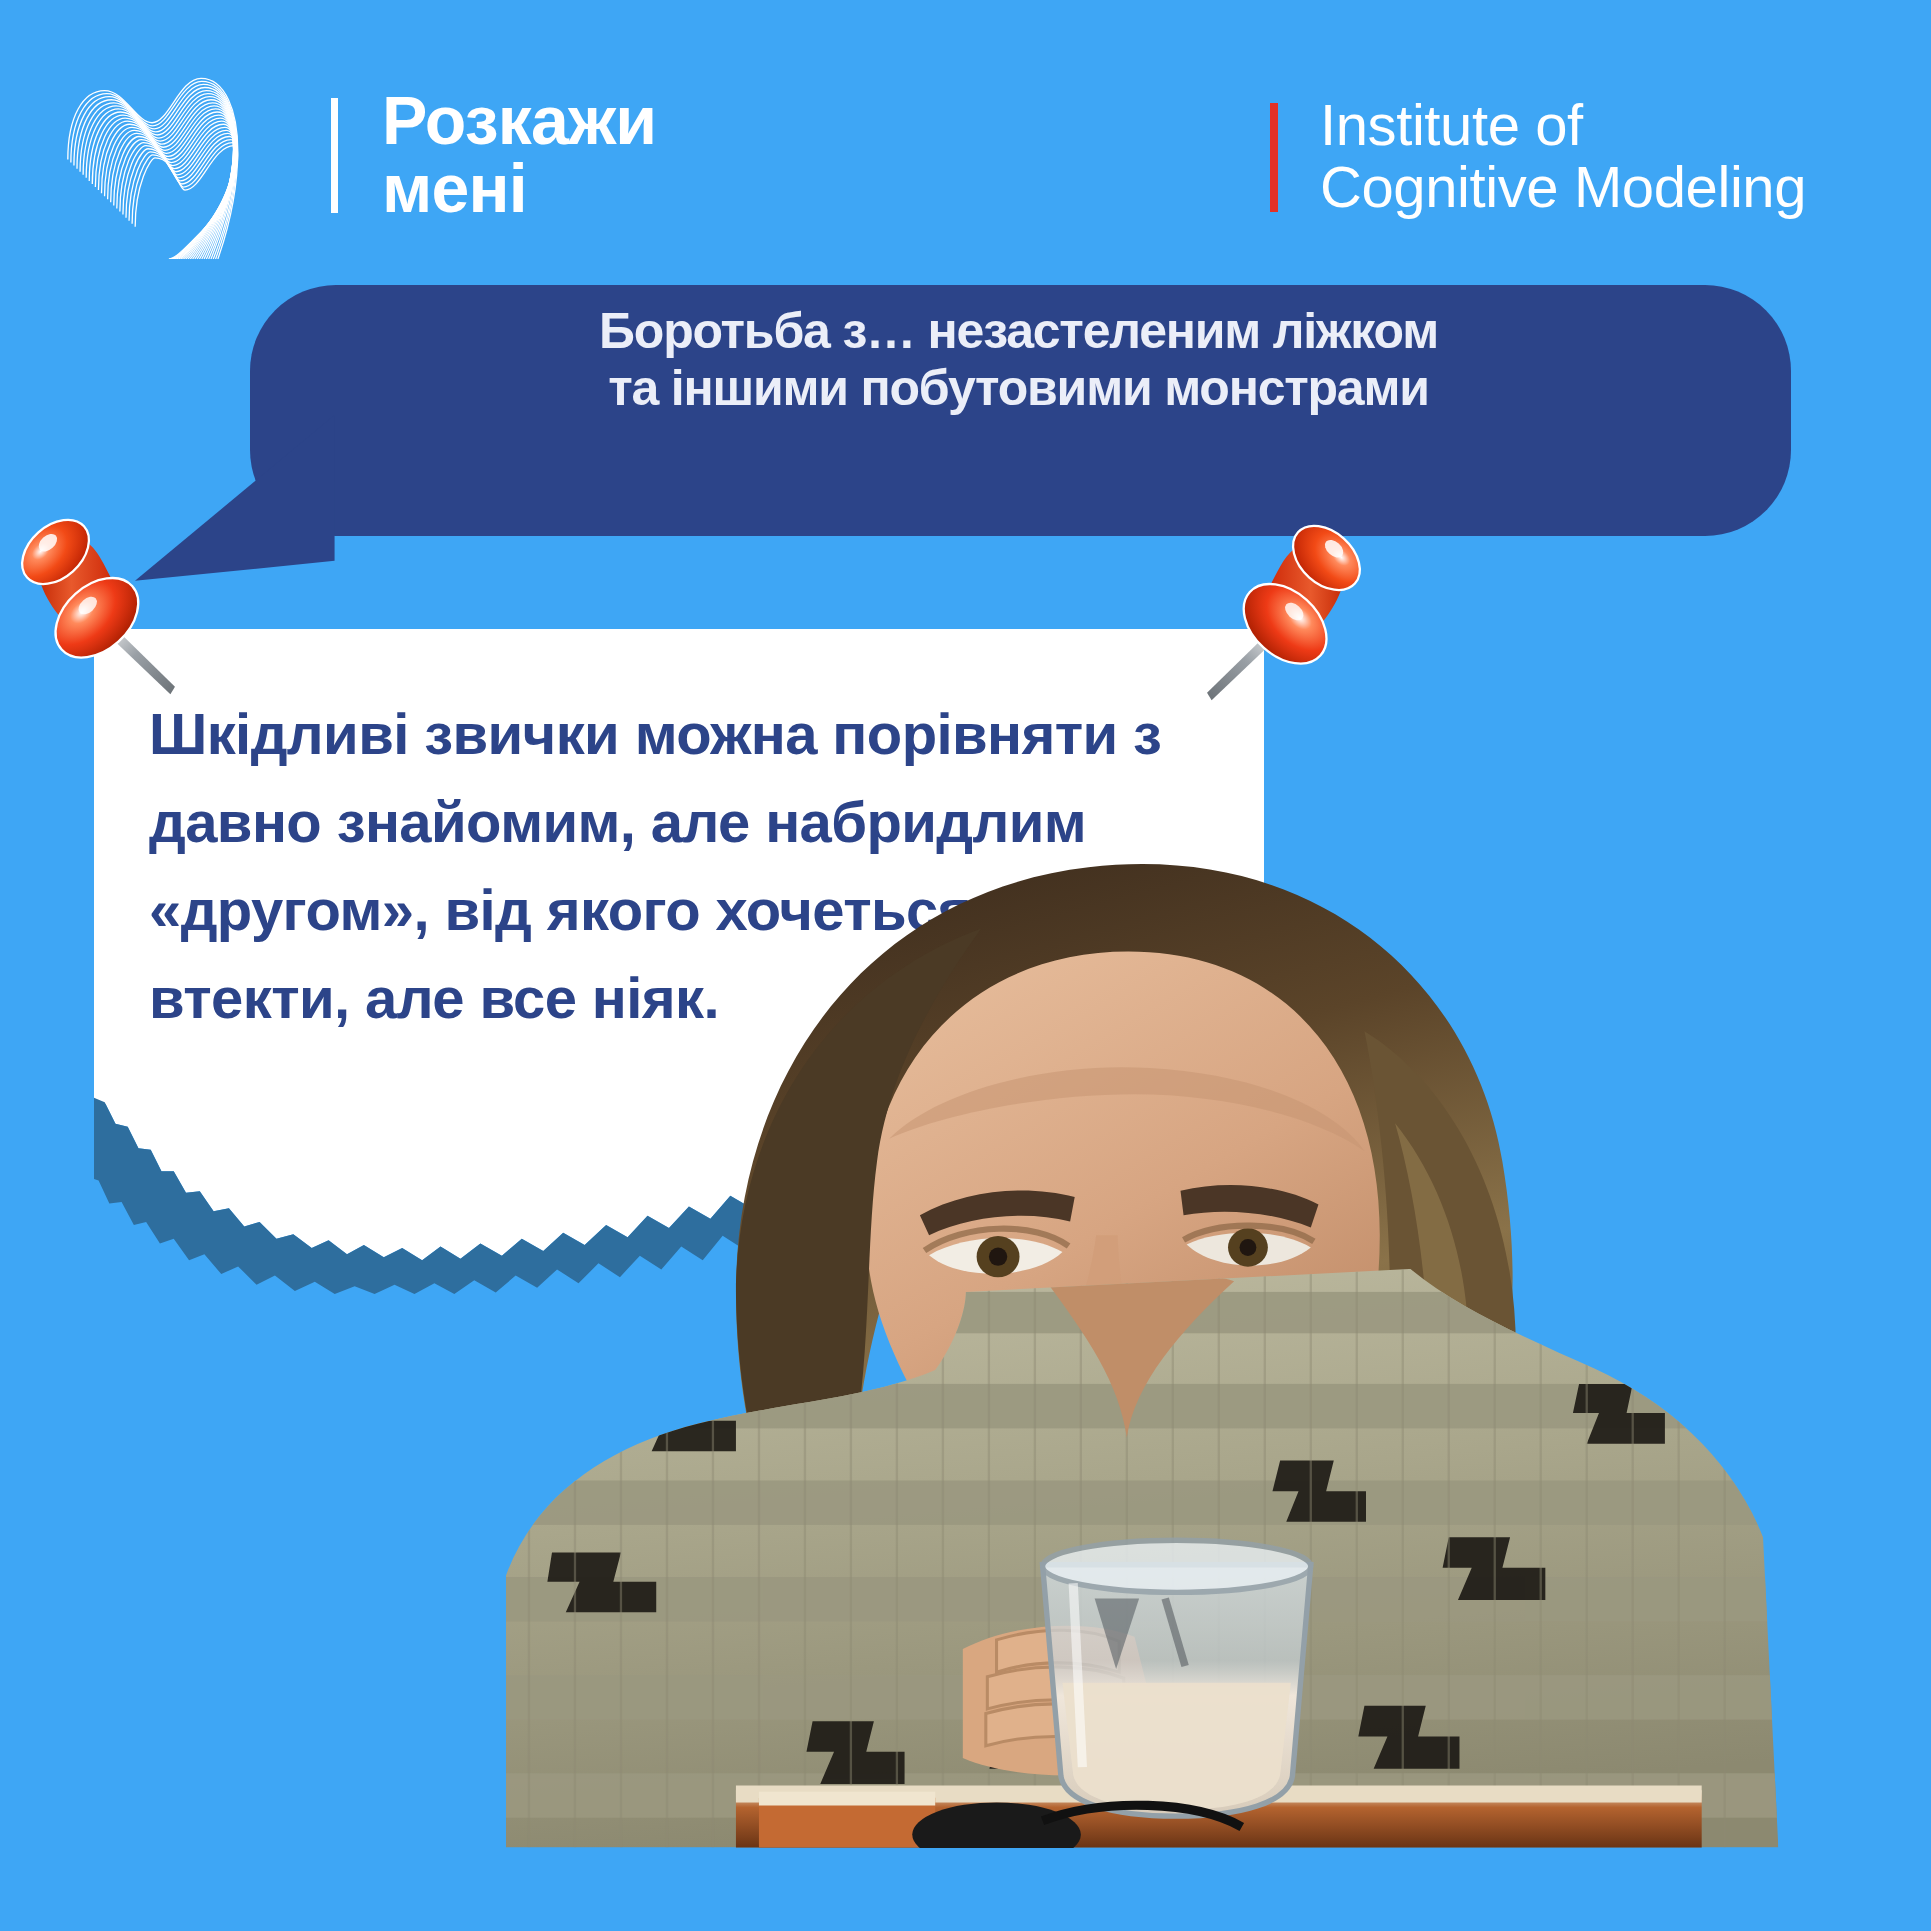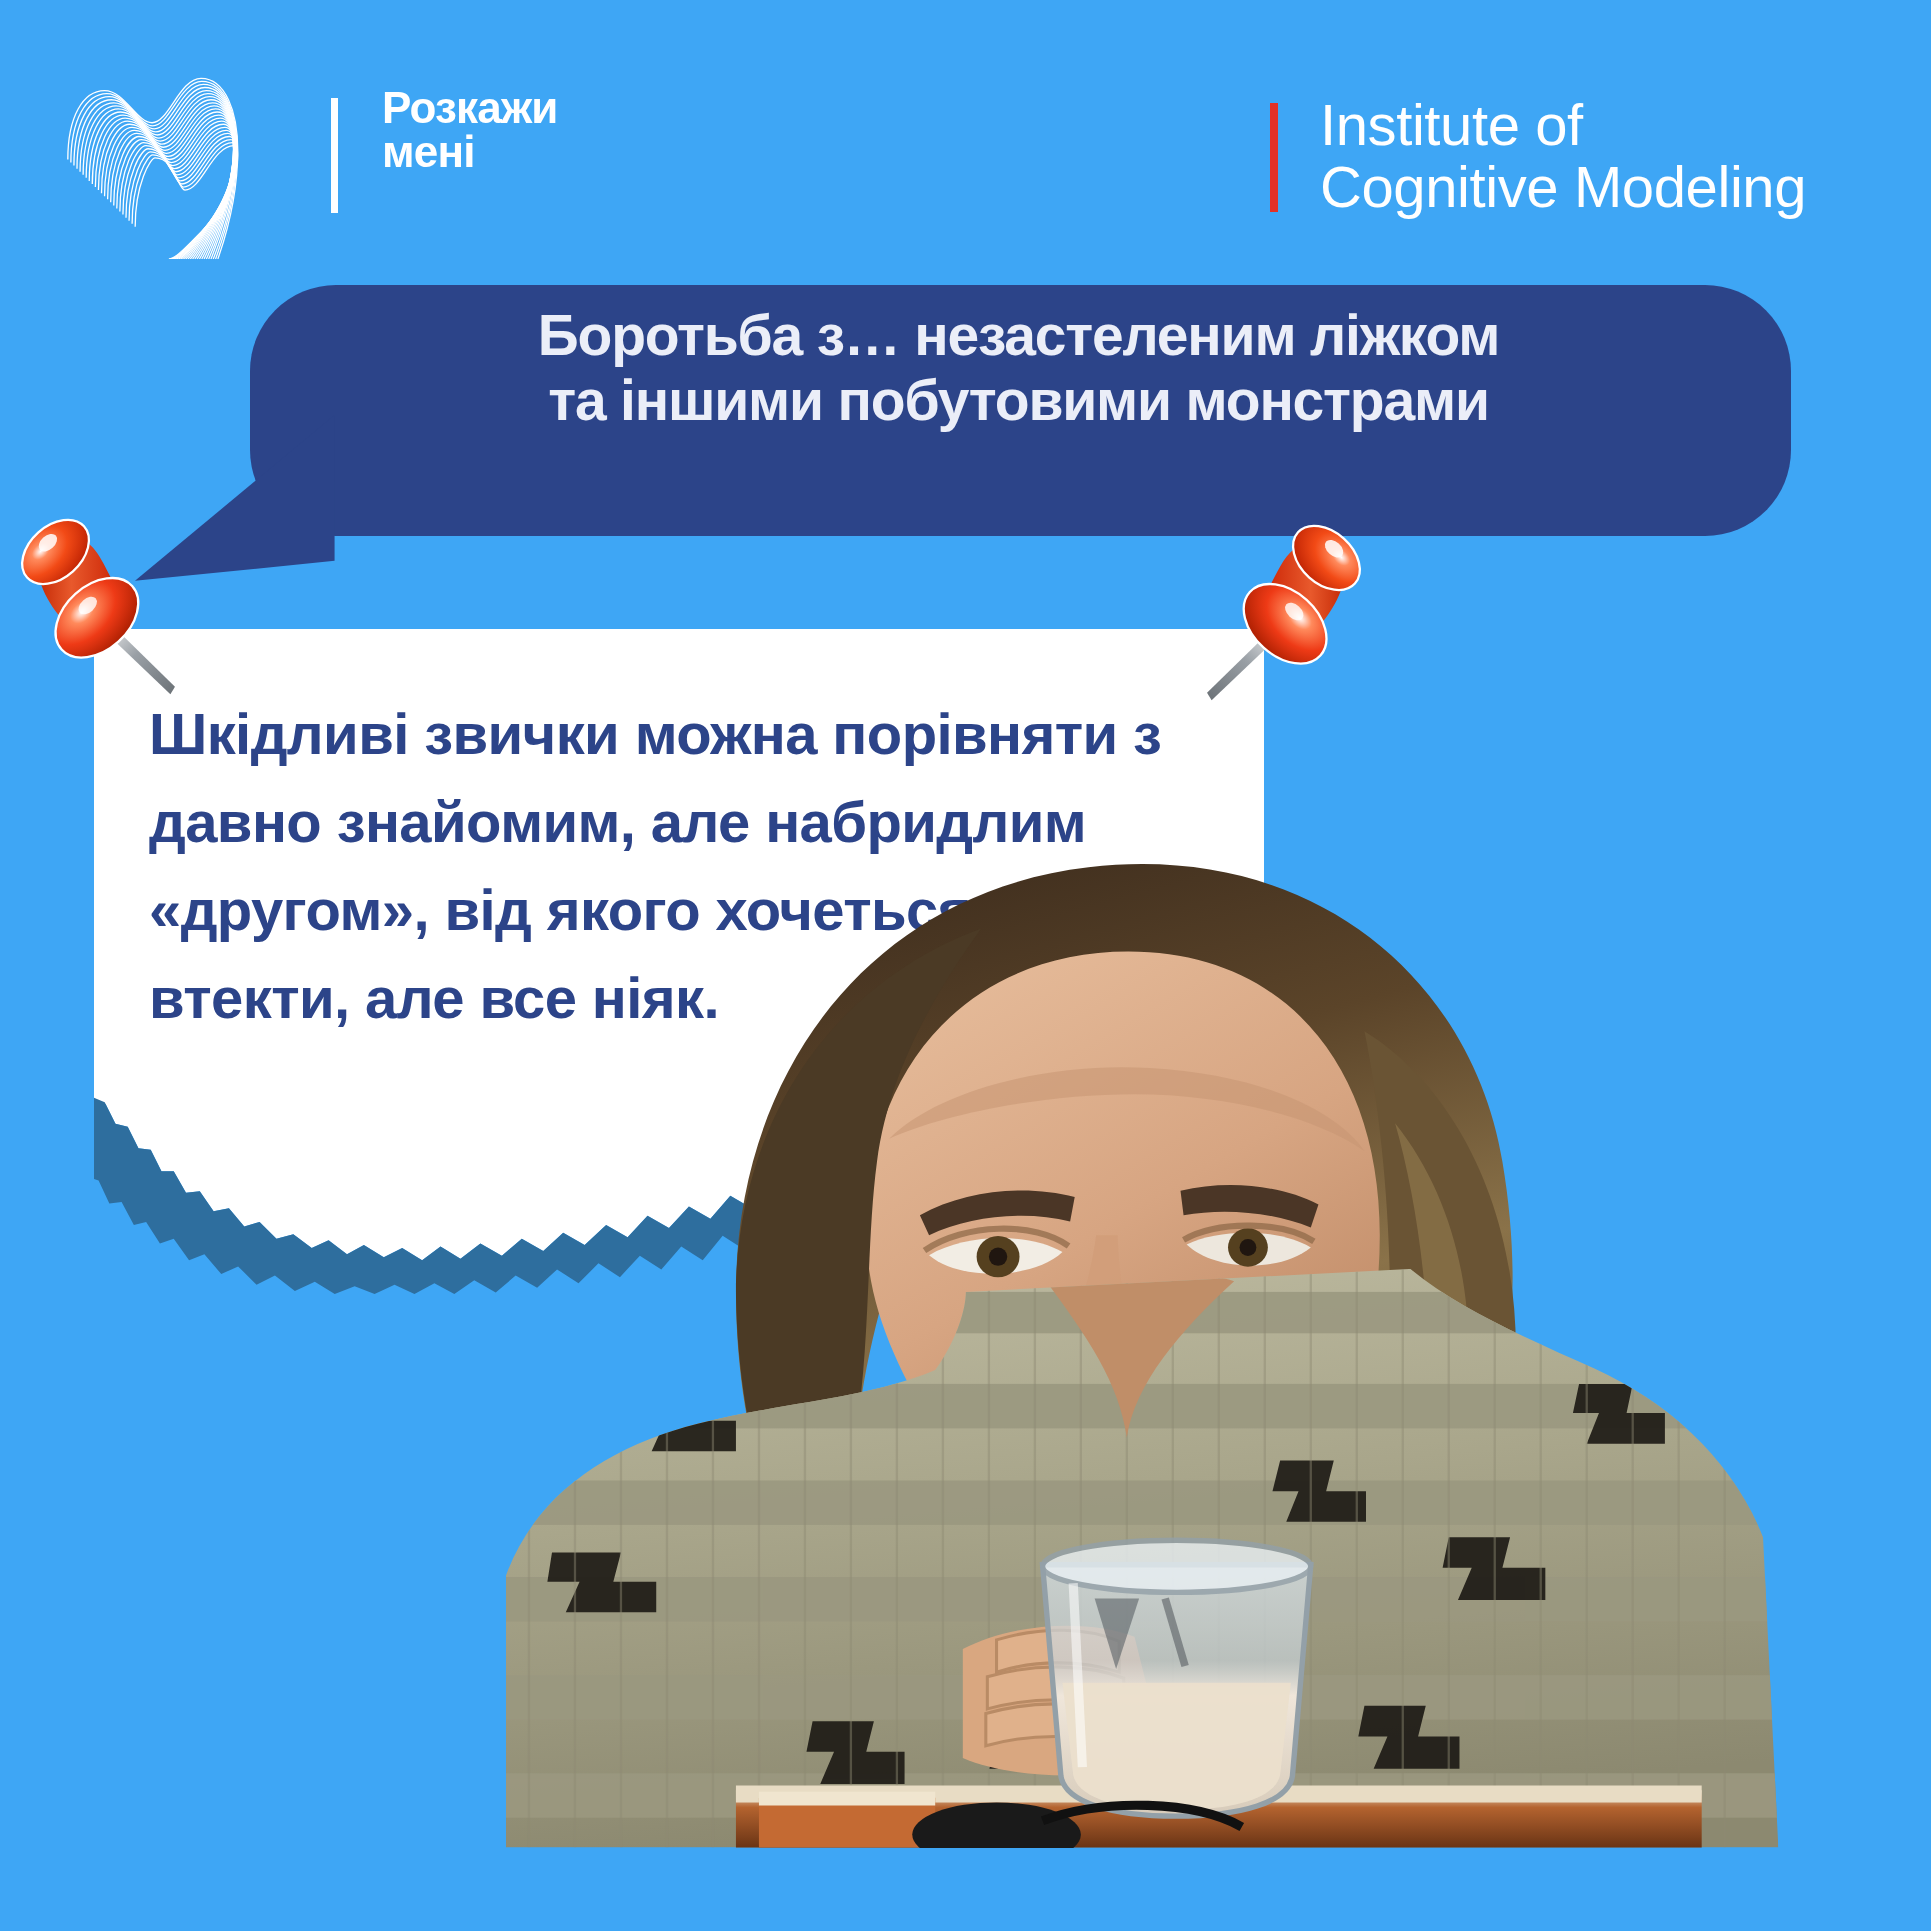--- a/index.html
+++ b/index.html
@@ -20,21 +20,21 @@
   }
   .brand-logo svg{display:block;width:253px;height:222px;}
 
   .brand-divider{
     position:absolute;left:331px;top:98px;width:7px;height:115px;
     background:#FFFFFF;
   }
   .brand-name{
     position:absolute;left:382px;top:86px;
     color:#FFFFFF;
-    font-size:44px;line-height:1.0;
+    font-size:68px;line-height:1.0;
     font-weight:bold;
     letter-spacing:-0.8px;
     white-space:pre-line;
   }
 
   .inst-divider{
     position:absolute;left:1270px;top:103px;width:8.4px;height:109px;
     background:#E23127;
   }
   .inst-name{
@@ -53,21 +53,21 @@
     background:#2C4489;
     border-radius:86px;
   }
   .bubble-tail{
     position:absolute;left:0;top:130px;width:261px;height:169px;
     overflow:visible;
   }
   .bubble-title{
     position:absolute;left:155px;top:18.4px;width:1457px;
     color:#EBEEF8;
-    font-size:57px;line-height:1.13;
+    font-size:50px;line-height:1.13;
     font-weight:bold;
     text-align:center;
     letter-spacing:-1.2px;
     white-space:pre-line;
   }
 
   
   .note{
     position:absolute;left:94px;top:629px;width:1170px;height:475px;
   }

